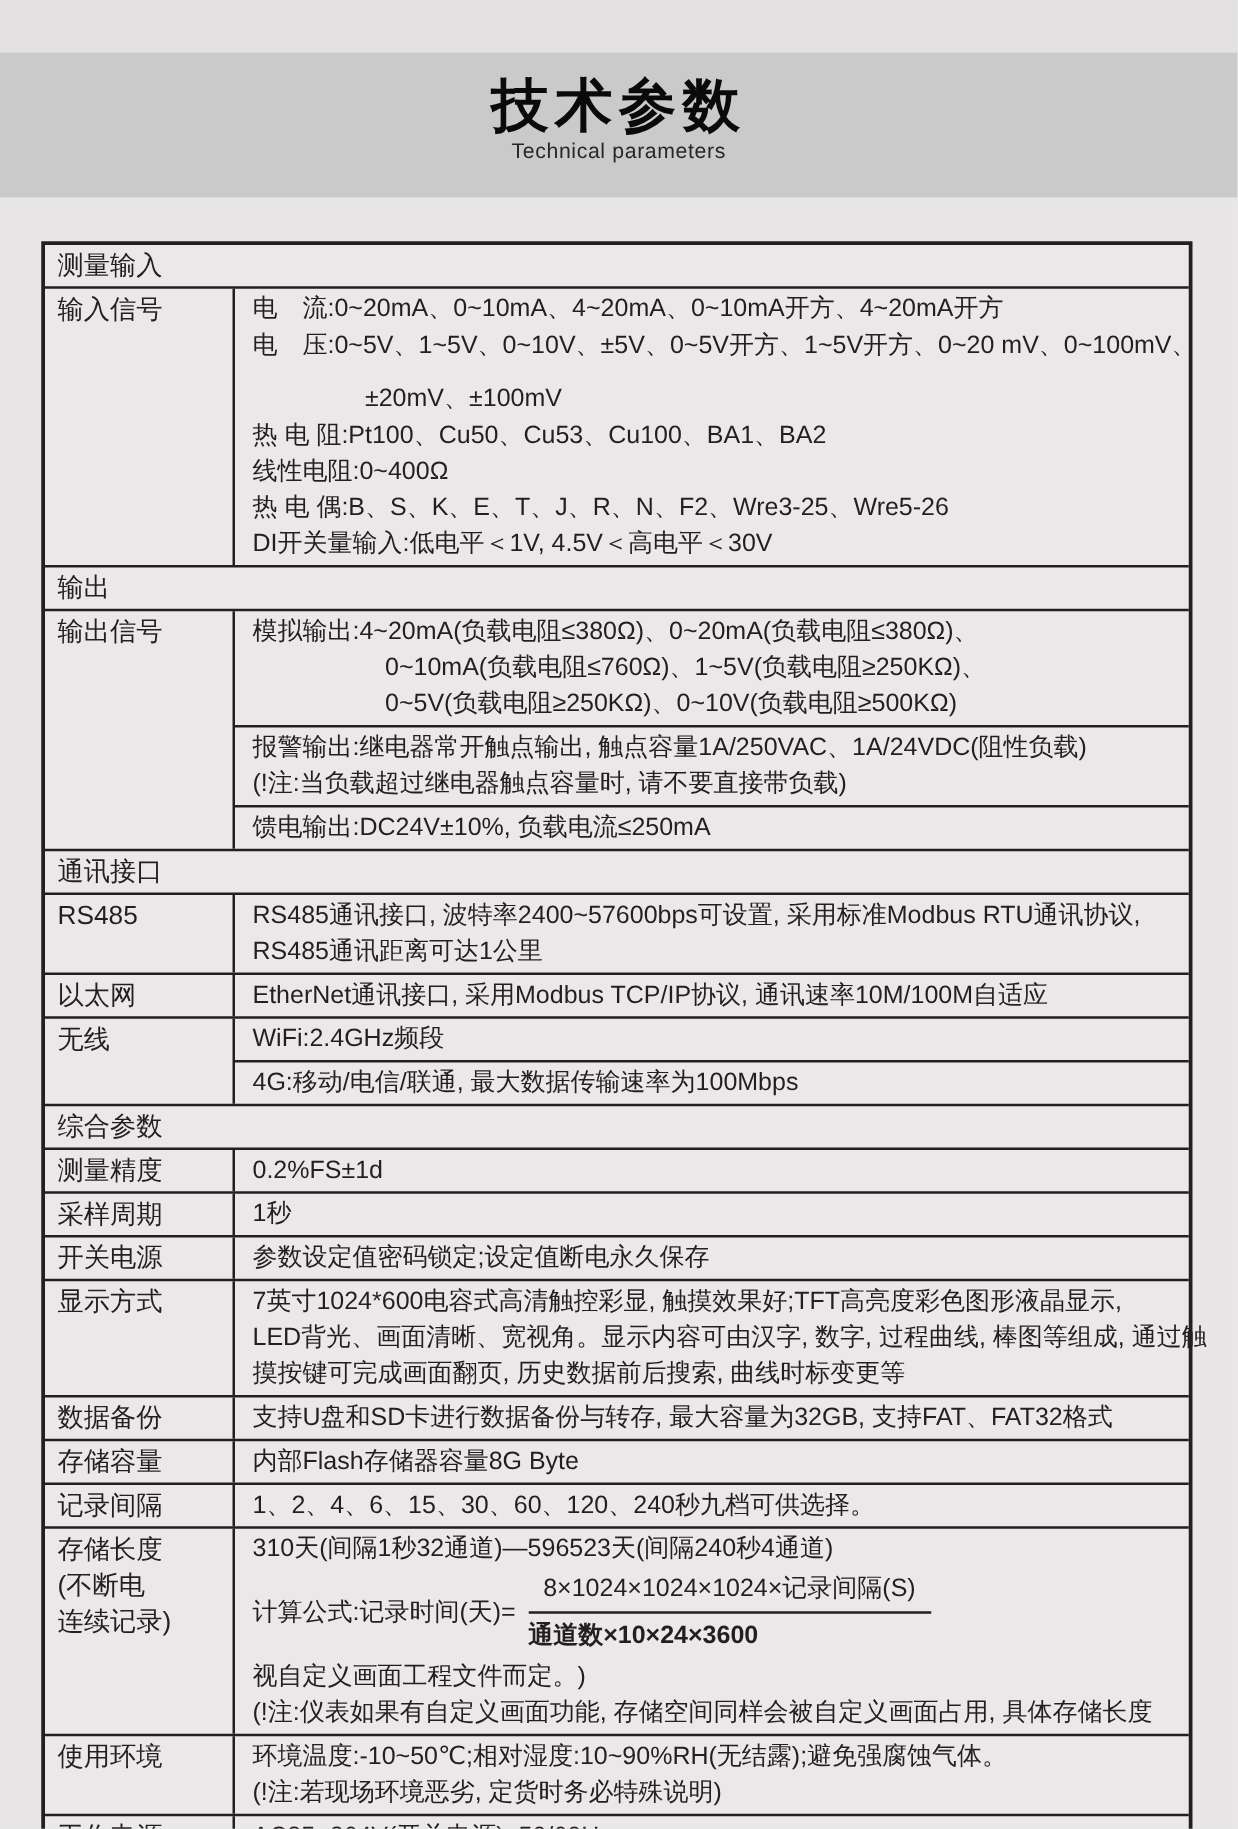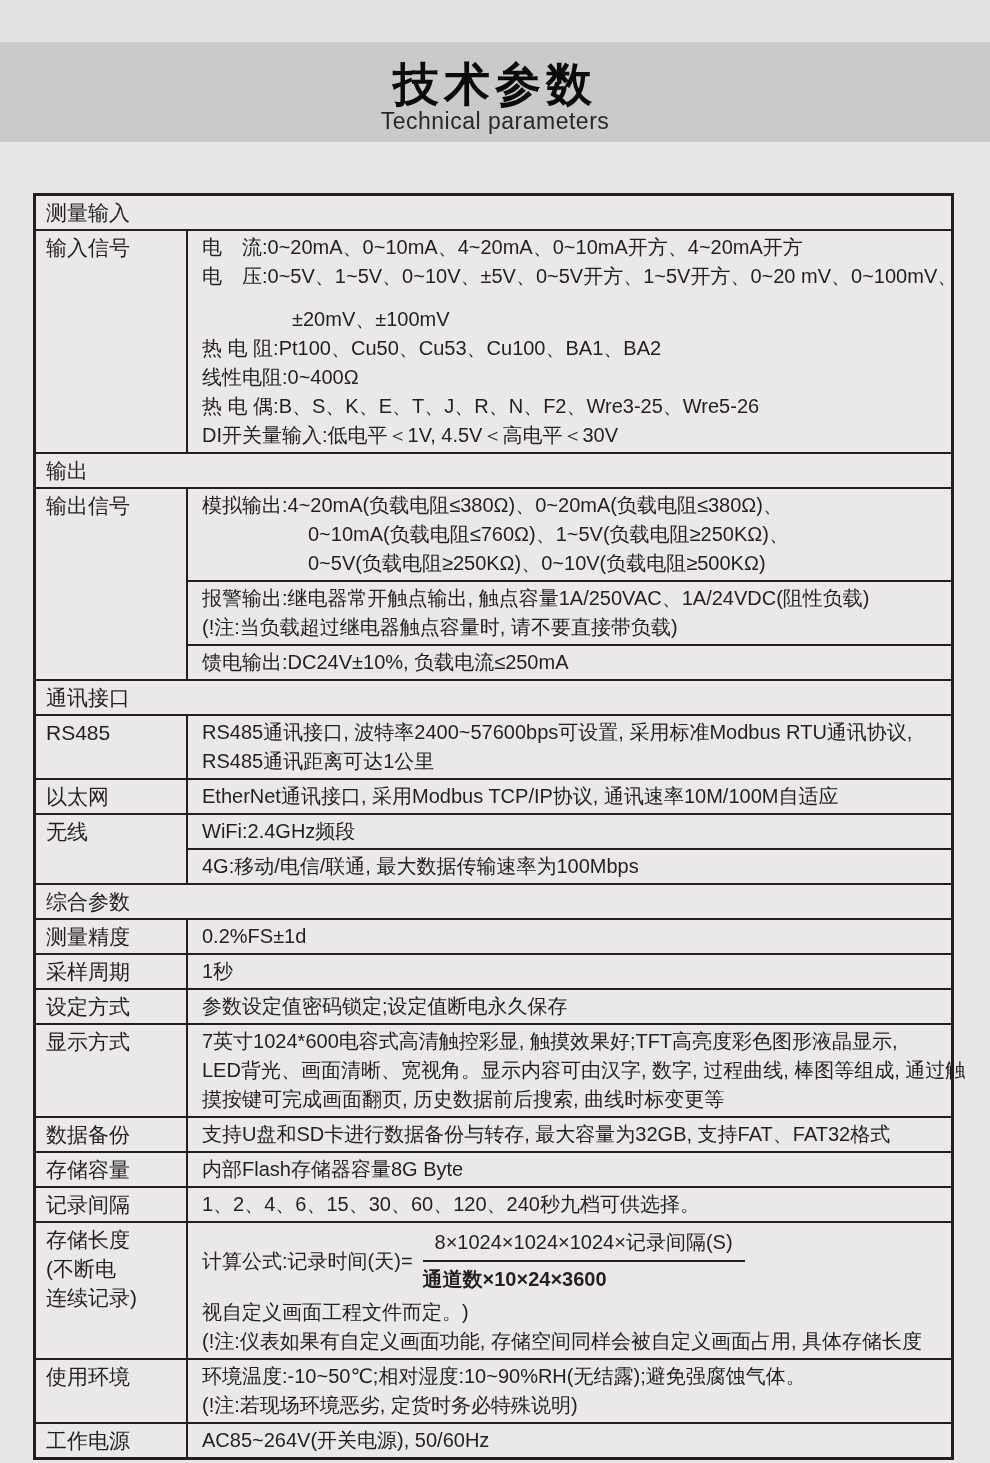--- a/index.html
+++ b/index.html
@@ -6,29 +6,29 @@
   body{
     width:990px;height:1463px;
     background:#e8e6e7;
     font-family:"Liberation Sans","DejaVu Sans",sans-serif;
     color:#231f20;
     position:relative;
     overflow:hidden;
   }
   .top-strip{position:absolute;left:0;top:0;width:990px;height:42px;background:#e3e1e2;}
   .title-band{
-    position:absolute;left:0;top:42px;width:990px;height:100px;
+    position:absolute;left:0;top:42px;width:990px;height:116px;
     background:#cbcacb;text-align:center;
   }
   .page-title{
     margin:0;padding-top:16px;
     font-size:46px;font-weight:700;letter-spacing:5px;line-height:52px;color:#0a0a0a;
   }
   .page-subtitle{
-    margin:0;font-size:23px;line-height:22px;color:#2a2627;letter-spacing:0.5px;
+    margin:0;font-size:17px;line-height:22px;color:#2a2627;letter-spacing:0.5px;
   }
   .spec-table{
     position:absolute;left:33px;top:193px;width:921px;
     border:3px solid #231f20;background:#eae8e9;
     box-sizing:border-box;
   }
   .srow{display:flex;border-top:2px solid #231f20;}
   .srow:first-child{border-top:none;}
   .section-cell{
     flex:1;padding:2px 6px 2px 10px;
@@ -155,21 +155,21 @@
   </div>
 
   <div class="srow">
     <div class="label-cell">采样周期</div>
     <div class="content-cell">
       <div class="line">1秒</div>
     </div>
   </div>
 
   <div class="srow">
-    <div class="label-cell">设定方式</div>
+    <div class="label-cell">开关电源</div>
     <div class="content-cell">
       <div class="line">参数设定值密码锁定;设定值断电永久保存</div>
     </div>
   </div>
 
   <div class="srow">
     <div class="label-cell">显示方式</div>
     <div class="content-cell">
       <div class="line">7英寸1024*600电容式高清触控彩显, 触摸效果好;TFT高亮度彩色图形液晶显示,</div>
       <div class="line">LED背光、画面清晰、宽视角。显示内容可由汉字, 数字, 过程曲线, 棒图等组成, 通过触</div>
@@ -198,20 +198,21 @@
     </div>
   </div>
 
   <div class="srow">
     <div class="label-cell">
       <div>存储长度</div>
       <div>(不断电</div>
       <div>连续记录)</div>
     </div>
     <div class="content-cell">
+      <div class="line">310天(间隔1秒32通道)—596523天(间隔240秒4通道)</div>
       <div class="formula">
         <span class="formula-prefix">计算公式:记录时间(天)=</span>
         <span class="frac">
           <span class="num">8×1024×1024×1024×记录间隔(S)</span>
           <span class="den">通道数×10×24×3600</span>
         </span>
       </div>
       <div class="line">视自定义画面工程文件而定。)</div>
       <div class="line">(!注:仪表如果有自定义画面功能, 存储空间同样会被自定义画面占用, 具体存储长度</div>
     </div>

